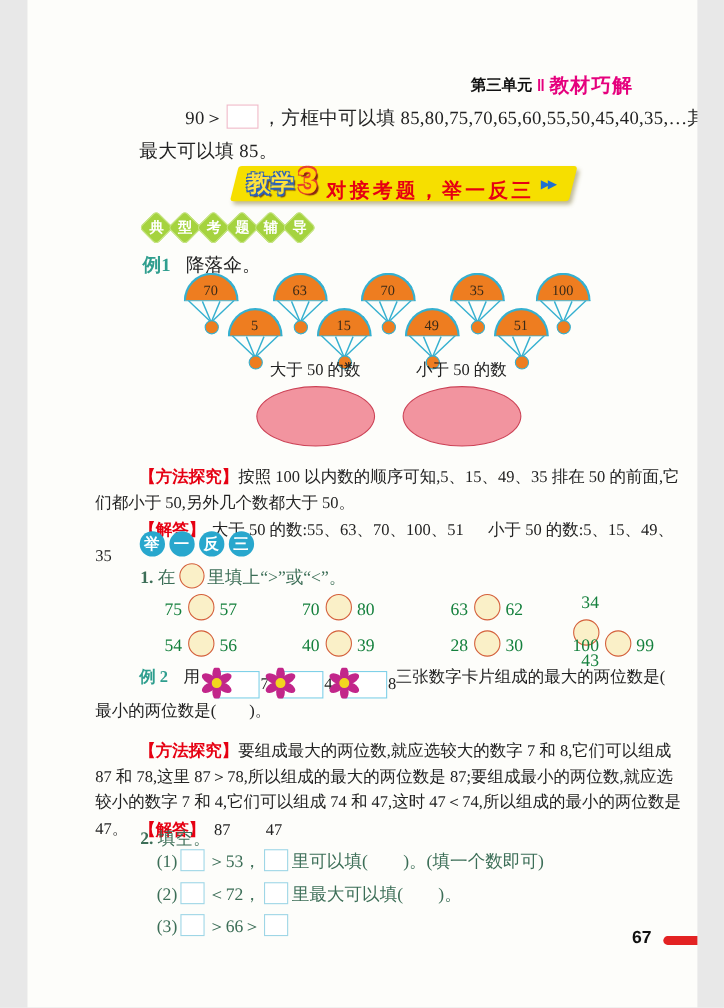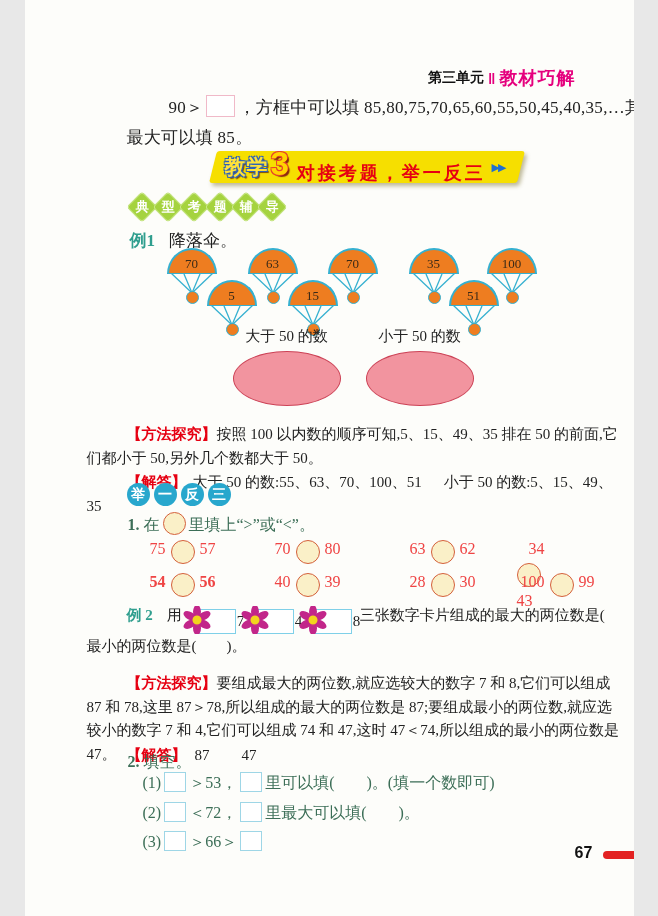--- a/index.html
+++ b/index.html
@@ -66,21 +66,21 @@
   .badge{width:23px;height:23px;border-radius:50%;background:#28a7cd;color:#fff;font-weight:bold;
          font-size:14px;display:flex;align-items:center;justify-content:center;
          font-family:"Liberation Sans","DejaVu Sans",sans-serif;}
 
   .green-line{position:absolute;color:#3c6e57;font-size:16px;}
   .green-no{font-weight:bold;margin-right:4px;}
   .inline-circle{display:inline-block;width:21px;height:21px;border-radius:50%;background:#faf0c8;
                  border:1.3px solid #d4603c;vertical-align:-5px;margin:0 3px;}
 
   
-  .pair{position:absolute;display:flex;align-items:flex-start;gap:5px;font-size:16px;color:#ef4444;}
+  .pair{position:absolute;display:flex;align-items:flex-end;gap:5px;font-size:16px;color:#15803d;}
   .num-l{display:inline-block;min-width:28px;text-align:right;}
   .cmp-circle{display:inline-block;width:22px;height:22px;border-radius:50%;background:#faf0c8;
               border:1.3px solid #d4603c;}
 
   
   .ex2-line{position:absolute;left:62px;font-size:15px;white-space:nowrap;}
   .ex2-line.first{text-indent:40px;}
   .card{display:inline-block;position:relative;width:38px;height:23px;border:1.5px solid #7fd0e8;
         background:#fff;margin:0 4px 0 14px;vertical-align:-6px;text-align:center;
         font-size:15px;line-height:22px;color:#222;}
@@ -206,20 +206,34 @@
     <svg class="strings" width="50" height="22">
         <g stroke="#35b0d0" stroke-width="1.3">
           <line x1="4" y1="0" x2="25" y2="20"></line>
           <line x1="17" y1="1" x2="25" y2="20"></line>
           <line x1="33" y1="1" x2="25" y2="20"></line>
           <line x1="46" y1="0" x2="25" y2="20"></line>
         </g>
       </svg>
     <div class="person"></div>
   </div>
+  <div class="parachute" style="left:343px;top:280px;">
+    <div class="canopy">
+        <span>49</span>
+      </div>
+    <svg class="strings" width="50" height="22">
+        <g stroke="#35b0d0" stroke-width="1.3">
+          <line x1="4" y1="0" x2="25" y2="20"></line>
+          <line x1="17" y1="1" x2="25" y2="20"></line>
+          <line x1="33" y1="1" x2="25" y2="20"></line>
+          <line x1="46" y1="0" x2="25" y2="20"></line>
+        </g>
+      </svg>
+    <div class="person"></div>
+  </div>
   <div class="parachute" style="left:384px;top:248px;">
     <div class="canopy">
         <span>35</span>
       </div>
     <svg class="strings" width="50" height="22">
         <g stroke="#35b0d0" stroke-width="1.3">
           <line x1="4" y1="0" x2="25" y2="20"></line>
           <line x1="17" y1="1" x2="25" y2="20"></line>
           <line x1="33" y1="1" x2="25" y2="20"></line>
           <line x1="46" y1="0" x2="25" y2="20"></line>
@@ -297,21 +311,21 @@
   <div class="pair" style="left:373px;top:540px;">
       <span class="num-l">63</span>
       <span class="cmp-circle"></span>
       <span>62</span>
     </div>
   <div class="pair" style="left:492px;top:540px;flex-direction:column;">
       <span class="num-l">34</span>
       <span class="cmp-circle"></span>
       <span>43</span>
     </div>
-  <div class="pair" style="left:113px;top:573px;font-weight:bold;">
+  <div class="pair" style="left:113px;top:573px;">
       <span class="num-l">54</span>
       <span class="cmp-circle"></span>
       <span>56</span>
     </div>
   <div class="pair" style="left:238px;top:573px;">
       <span class="num-l">40</span>
       <span class="cmp-circle"></span>
       <span>39</span>
     </div>
   <div class="pair" style="left:373px;top:573px;">

